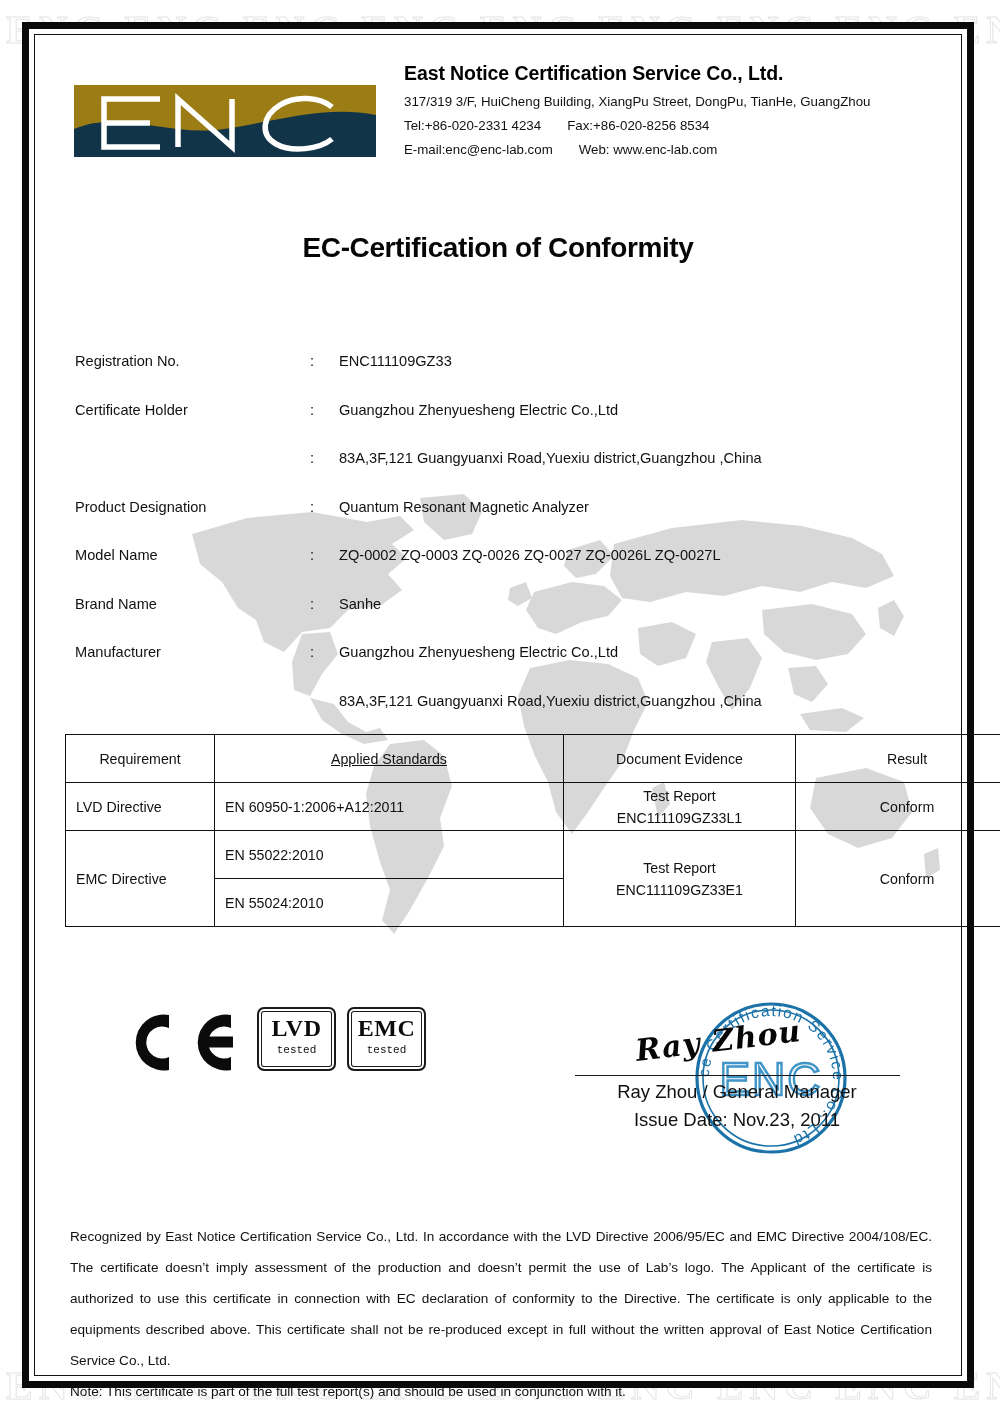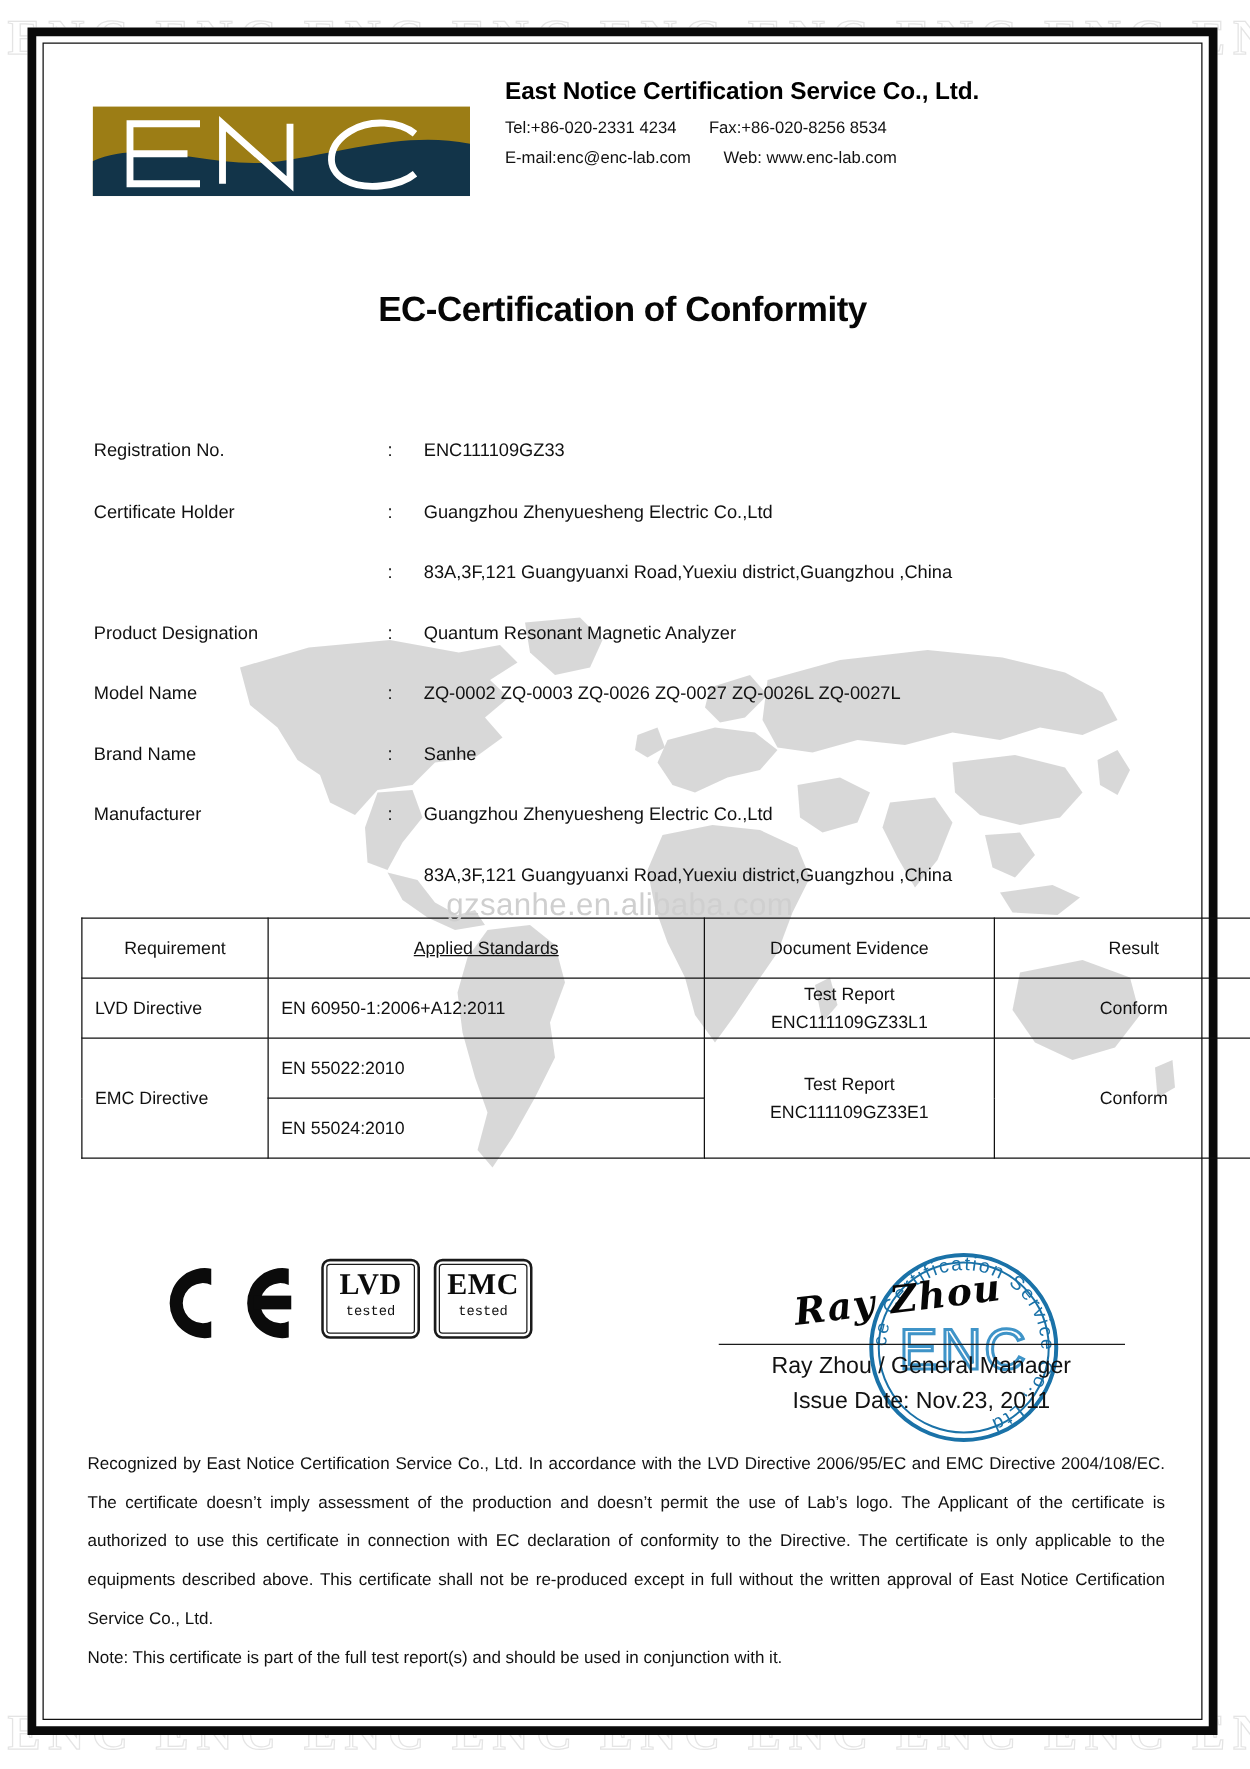--- a/index.html
+++ b/index.html
@@ -181,21 +181,21 @@
     letter-spacing:1px;
   }
   #stamp{
     position:absolute;left:118px;top:7px;width:172px;height:172px;
     z-index:-1;
   }
   #stamp svg{display:block;}
 
   
   #legal{
-    position:absolute;left:48px;top:1133px;width:862px;
+    position:absolute;left:48px;top:1199px;width:862px;
   }
   .legal-p{
     font-size:13.6px;color:#111;line-height:31px;
     text-align:justify;text-justify:inter-word;
     margin:0;
   }
   .legal-note{
     font-size:13.6px;color:#111;line-height:31px;margin:0;text-align:left;
   }
 </style>
@@ -254,21 +254,20 @@
 
         <path d="M664,296 L714,286 L752,300 L760,330 L740,356 L706,366 L676,352 L658,326 Z"></path>
 
         <path d="M772,372 L786,366 L788,388 L774,396 Z"></path>
 
         <path d="M500,306 L512,300 L518,322 L506,336 Z"></path>
       </g>
     </svg>
   </div>
 
-  <div id="alibaba-wm">gzsanhe.en.alibaba.com</div>
 
   <div id="header">
 
     <div id="logo">
       <svg width="302" height="72" viewBox="0 0 302 72" xmlns="http://www.w3.org/2000/svg" aria-hidden="true">
         <defs>
           <clipPath id="logoclip">
               <rect x="0" y="0" width="302" height="72"></rect>
             </clipPath>
         </defs>
@@ -283,20 +282,21 @@
             <path d="M104,62 L104,14 L158,62 L158,14"></path>
 
             <path d="M258,22 C246,12 222,10 206,20 C188,31 186,50 202,59 C218,68 246,64 258,54"></path>
           </g>
         </g>
       </svg>
     </div>
 
     <div id="org-block">
       <div id="org-name">East Notice Certification Service Co., Ltd.</div>
+      <div class="org-line">317/319 3/F, HuiCheng Building, XiangPu Street, DongPu, TianHe, GuangZhou</div>
       <div class="org-line"><span>Tel:+86-020-2331 4234</span><span class="gap"></span><span>Fax:+86-020-8256 8534</span></div>
       <div class="org-line"><span>E-mail:enc@enc-lab.com</span><span class="gap"></span><span>Web: www.enc-lab.com</span></div>
     </div>
   </div>
 
   <div id="doc-title">EC-Certification of Conformity</div>
 
   <div id="fields">
 
     <div class="field-row">

